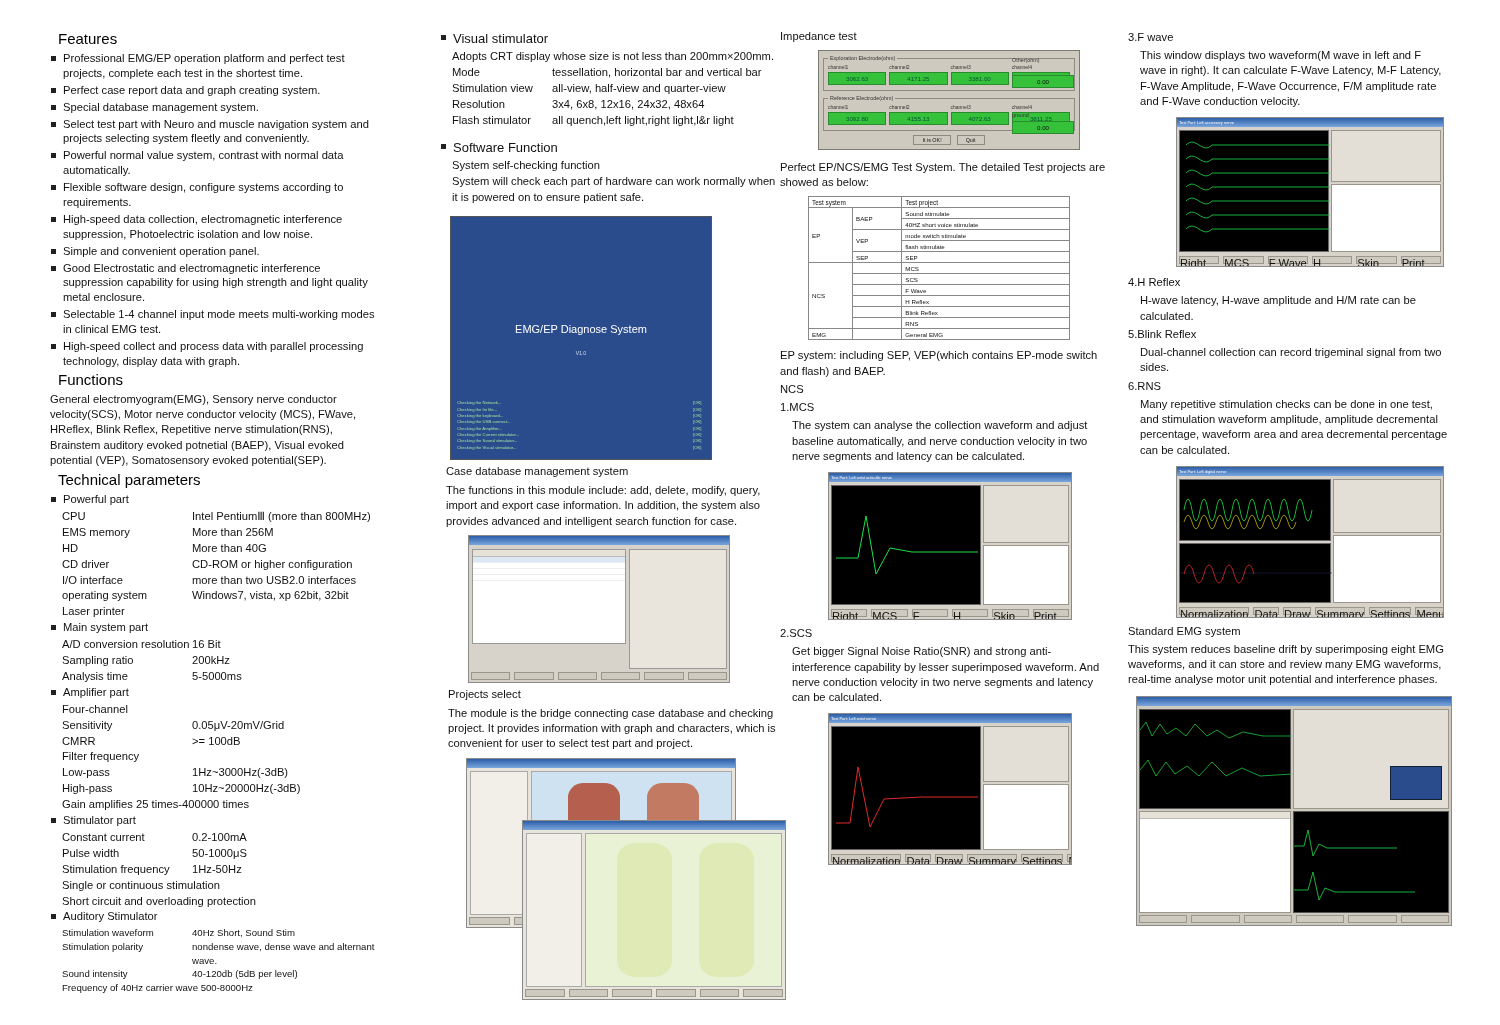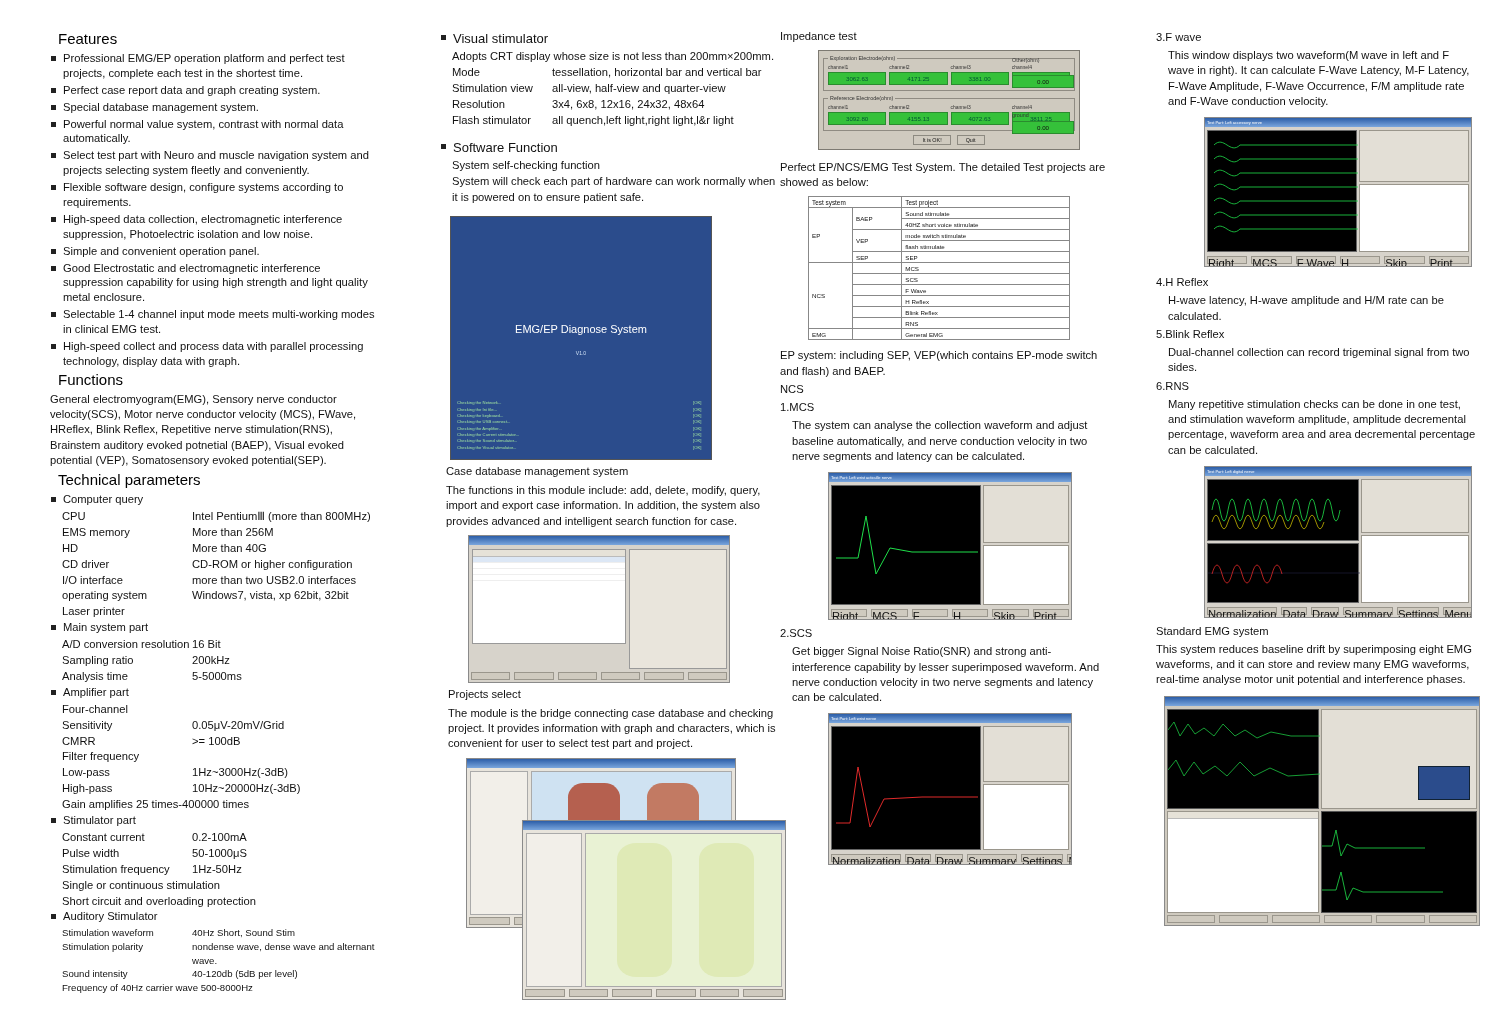--- a/index.html
+++ b/index.html
@@ -11,21 +11,21 @@
     font-size:11.2px;
     color:#111;
     position:relative;
     overflow:hidden;
   }
   .page { position:relative; width:1200px; height:1025px; padding:0; }
   .col { position:absolute; top:30px; }
   .col1 { left:50px;  width:330px; }
   .col2 { left:408px; width:336px;margin-left:32px; }
   .col3 { left:780px; width:330px; }
-  .col4 { left:1156px; width:320px; }
+  .col4 { left:1128px; width:320px; }
 
   h2.sect {
     font-size:15px; font-weight:normal; margin:0 0 4px 8px; color:#000;
   }
   ul.bul { list-style:none; margin:0 0 2px 0; padding:0; }
   ul.bul > li {
     position:relative; padding-left:13px; margin-bottom:2px; line-height:1.33;
   }
   ul.bul > li::before {
     content:""; position:absolute; left:1px; top:5px;
@@ -84,37 +84,37 @@
 <body>
 
 <div class="page">
 
   <div class="col col1">
     <h2 class="sect">Features</h2>
     <ul class="bul">
       <li>Professional EMG/EP operation platform and perfect test projects, complete each test in the shortest time.</li>
       <li>Perfect case report data and graph creating system.</li>
       <li>Special database management system.</li>
+      <li>Select test part with Neuro and muscle navigation system and projects selecting system fleetly and conveniently.</li>
       <li>Powerful normal value system, contrast with normal data automatically.</li>
-      <li>Select test part with Neuro and muscle navigation system and projects selecting system fleetly and conveniently.</li>
       <li>Flexible software design, configure systems according to requirements.</li>
       <li>High-speed data collection, electromagnetic interference suppression, Photoelectric isolation and low noise.</li>
       <li>Simple and convenient operation panel.</li>
       <li>Good Electrostatic and electromagnetic interference suppression capability for using high strength and light quality metal enclosure.</li>
       <li>Selectable 1-4 channel input mode meets multi-working modes in clinical EMG test.</li>
       <li>High-speed collect and process data with parallel processing technology, display data with graph.</li>
     </ul>
 
     <h2 class="sect">Functions</h2>
     <p class="para">General electromyogram(EMG), Sensory nerve conductor velocity(SCS), Motor nerve conductor velocity (MCS), FWave, HReflex, Blink Reflex, Repetitive nerve stimulation(RNS), Brainstem auditory evoked potnetial (BAEP), Visual evoked potential (VEP), Somatosensory evoked potential(SEP).</p>
 
     <h2 class="sect">Technical parameters</h2>
 
     <ul class="bul">
-      <li>Computer query</li>
+      <li>Powerful part</li>
     </ul>
     <div class="spec wide">
         <span class="k">CPU</span>
         <span class="v">Intel PentiumⅢ (more than 800MHz)</span>
       </div>
     <div class="spec wide">
         <span class="k">EMS memory</span>
         <span class="v">More than 256M</span>
       </div>
     <div class="spec wide">

